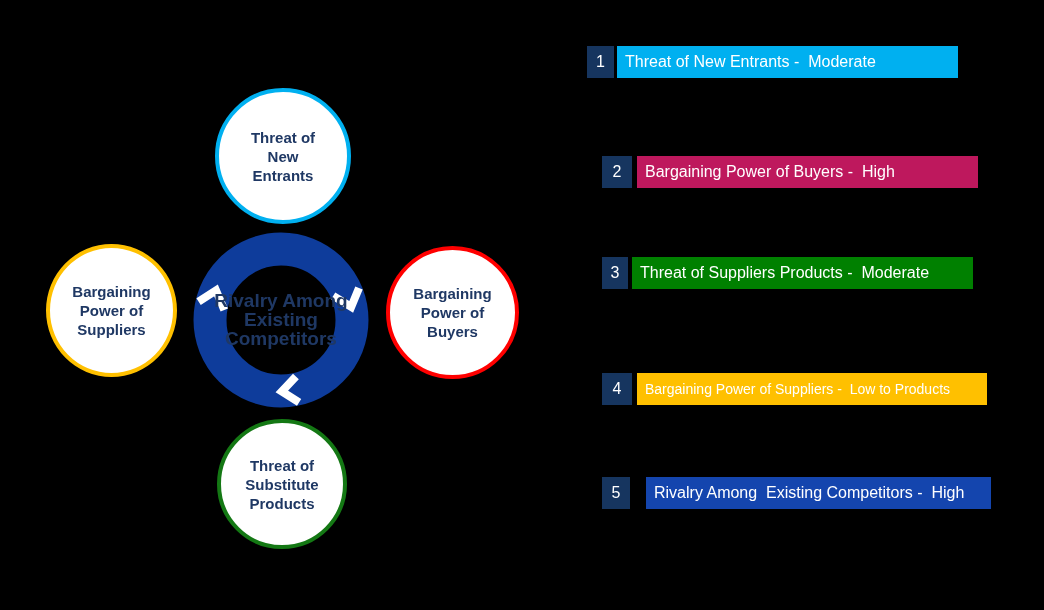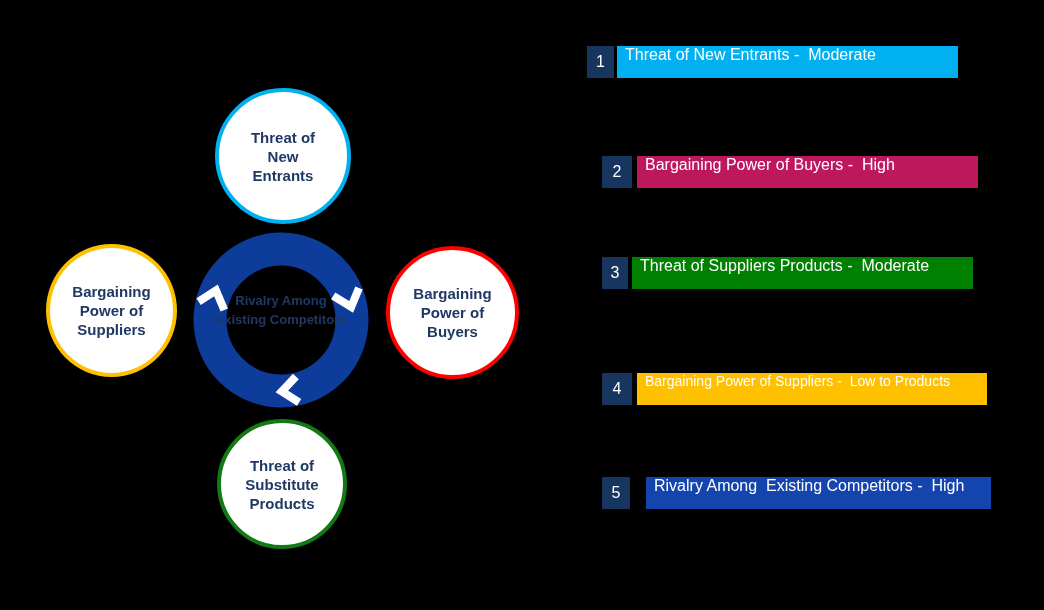--- a/index.html
+++ b/index.html
@@ -27,21 +27,21 @@
     height: 190px;
   }
 
   .ring-label {
     position: absolute;
     left: 211px;
     top: 291px;
     width: 140px;
     text-align: center;
     font-weight: bold;
-    font-size: 13px;
+    font-size: 19px;
     line-height: 19px;
   }
 
   .node {
     position: absolute;
     background: #FFFFFF;
     border: 4px solid #f9a8d4; 
     border-radius: 50%;
     display: flex;
     align-items: center;
@@ -68,20 +68,21 @@
   .num {
     color: #FFFFFF;
     font-size: 16px;
     display: flex;
     align-items: center;
     justify-content: center;
     flex: 0 0 auto;
   }
   .bar {
     display: flex;
+    align-items: center;
     padding-left: 8px;
     box-sizing: border-box;
     flex: 0 0 auto;
   }
   .bar-label {
     color: #FFFFFF;
     font-size: 16px;
     white-space: pre;
   }
   .row1 { top: 46px;  left: 587px; }

